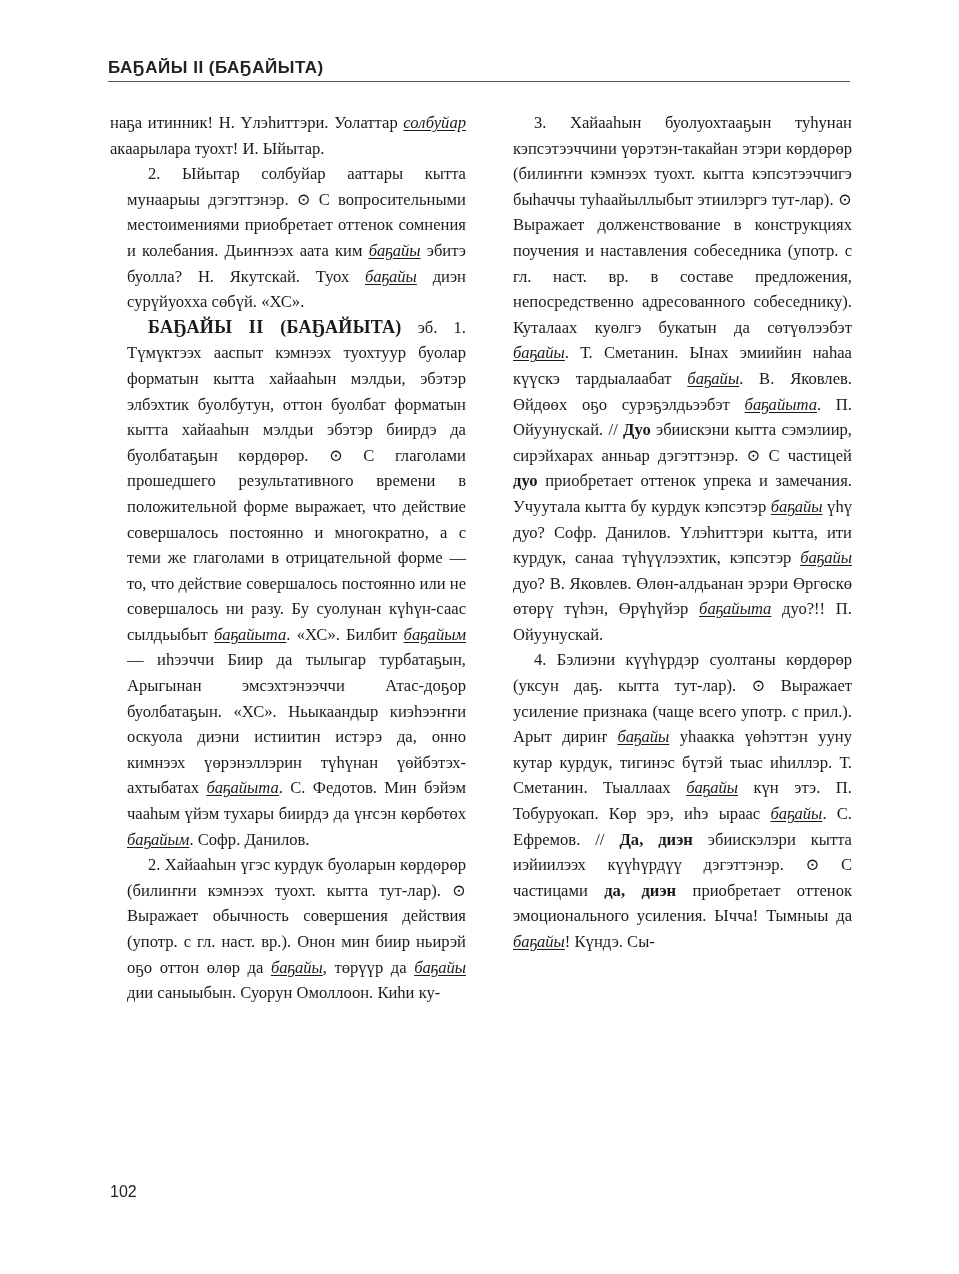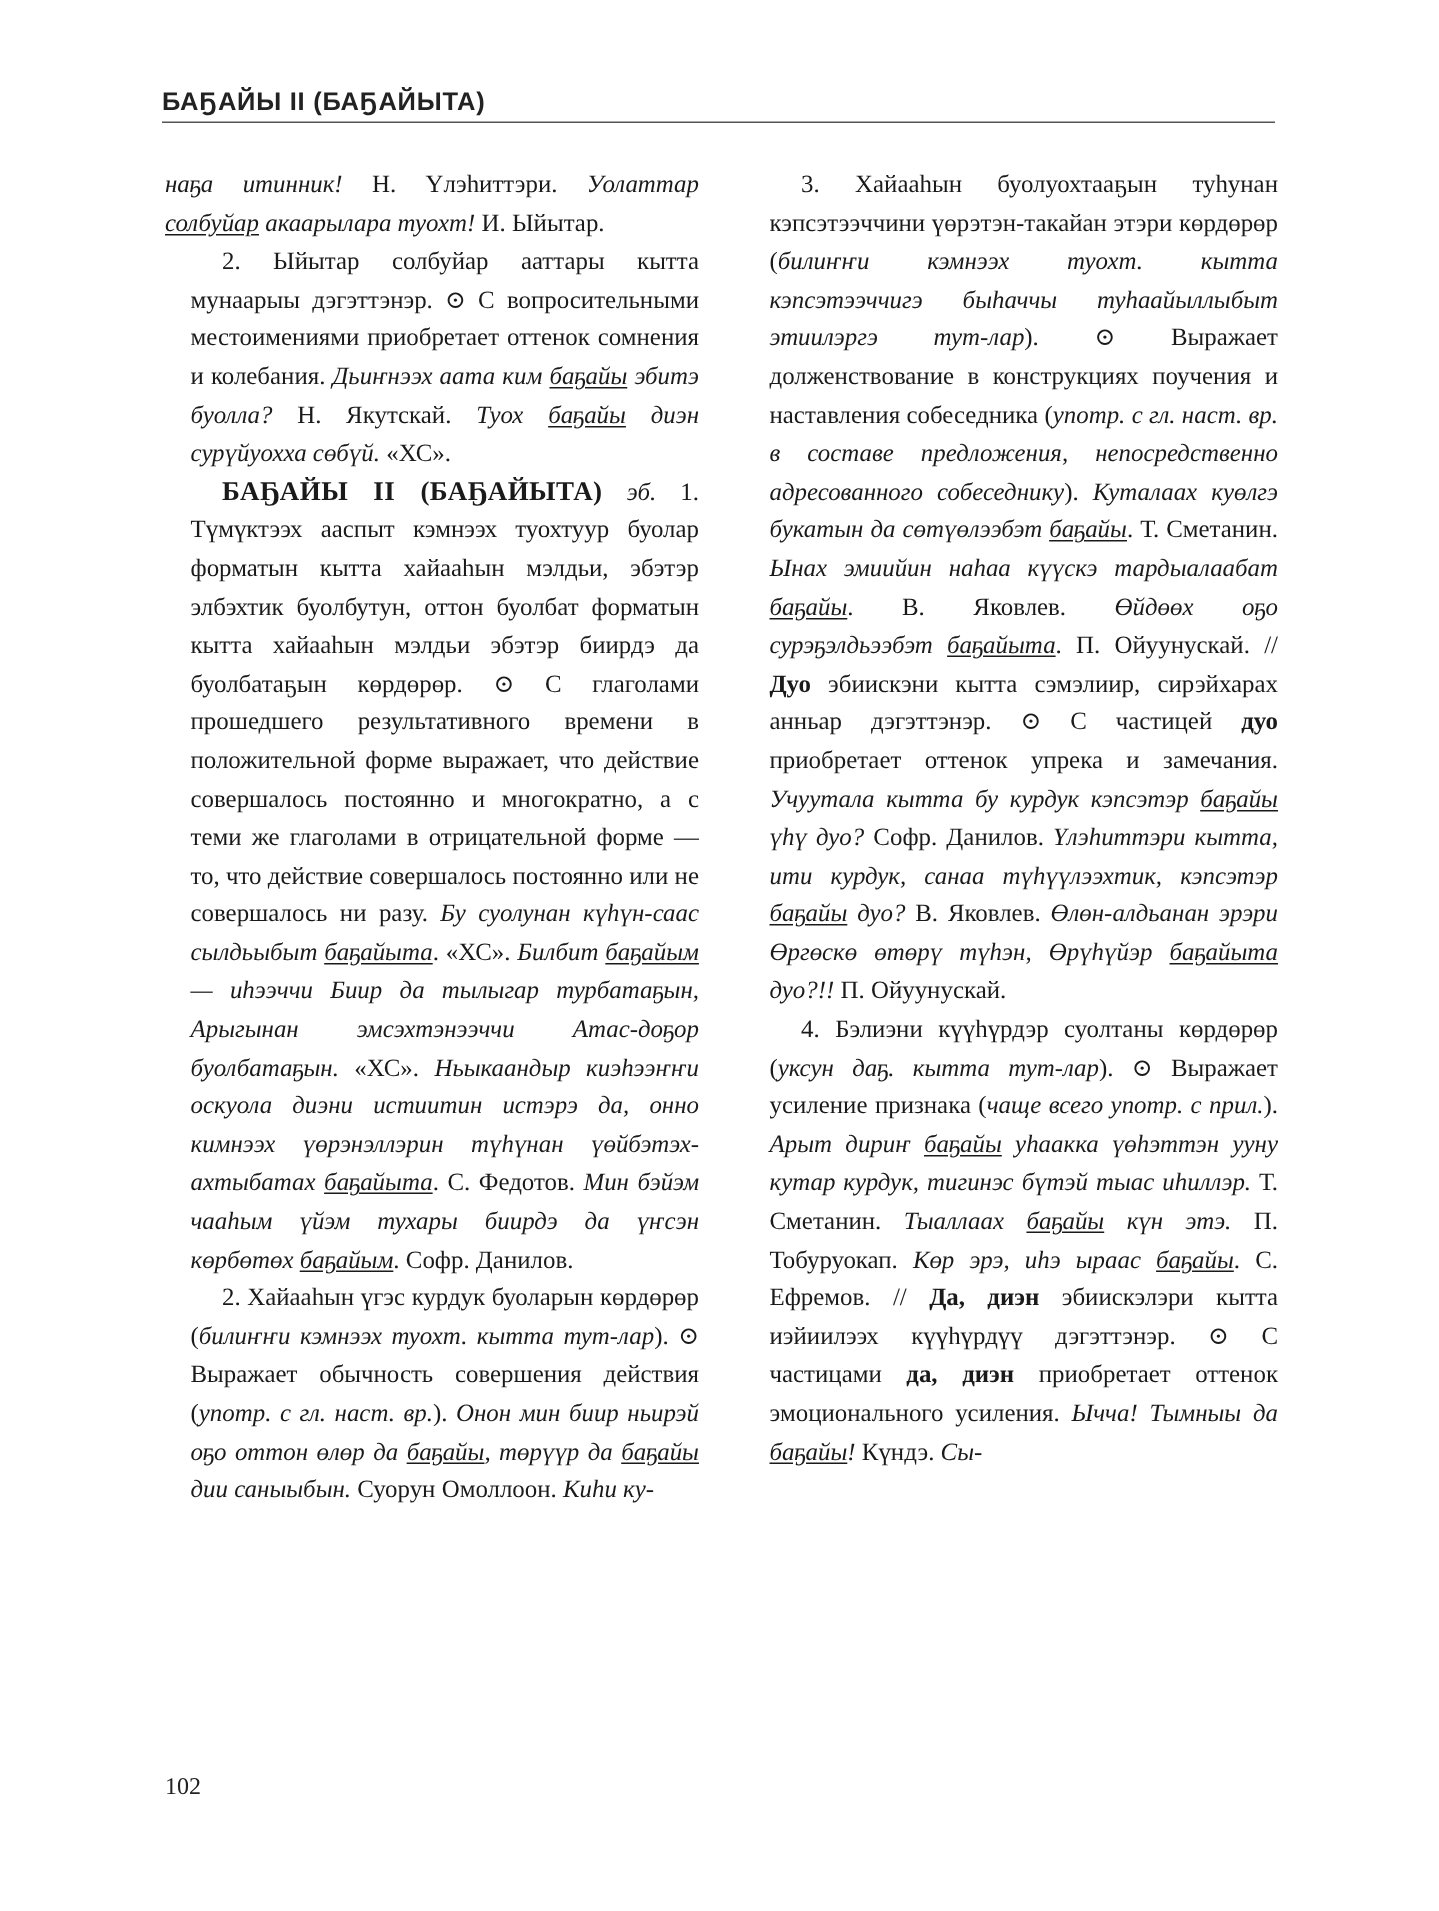--- a/index.html
+++ b/index.html
@@ -8,26 +8,26 @@
   .running-head{position:absolute;left:108px;top:58px;width:742px;
        font-family:"Liberation Sans","DejaVu Sans",sans-serif;font-weight:bold;
        font-size:17px;letter-spacing:0.5px;color:#222;}
   .head-rule{position:absolute;left:108px;top:81px;width:742px;height:0;border-top:1.5px solid #555;}
   .col{position:absolute;top:110px;width:356px;font-size:16.6px;line-height:25.6px;
        text-align:justify;font-family:"Liberation Serif","DejaVu Serif",serif;}
   .col-left{left:110px;}
   .col-right{left:496px;}
   .p{margin:0;}
   .p.indent{text-indent:21px;margin-left:17px;}
-  .i{font-style:italic;}
+  .i{}
   .u{font-style:italic;text-decoration:underline;text-underline-offset:2px;}
   .b{font-weight:bold;}
   .hw{font-weight:bold;font-size:18px;letter-spacing:0.3px;}
   .folio{position:absolute;left:110px;top:1183px;font-size:16px;
-       font-family:Liberation Serif, serif;color:#222;}
+       font-family:Liberation Sans, sans-serif;color:#222;}
 </style>
 </head>
 <body>
 
 <div class="running-head">БАҔАЙЫ II (БАҔАЙЫТА)</div>
 <div class="head-rule"></div>
 
 <div class="col col-left" id="col-left">
     <p class="p"><span class="i">наҕа итинник! </span><span>Н. Үлэһиттэри. </span><span class="i">Уолаттар </span><span class="u">солбуйар</span><span class="i"> акаарылара туохт! </span><span>И. Ыйытар.</span></p>
     <p class="p indent"><span>2. Ыйытар солбуйар ааттары кытта мунаарыы дэгэттэнэр. ⊙ С вопросительными местоимениями приобретает оттенок сомнения и колебания. </span><span class="i">Дьиҥнээх аата ким </span><span class="u">баҕайы</span><span class="i"> эбитэ буолла? </span><span>Н. Якутскай. </span><span class="i">Туох </span><span class="u">баҕайы</span><span class="i"> диэн сурүйуохха сөбүй. </span><span>«ХС».</span></p>

